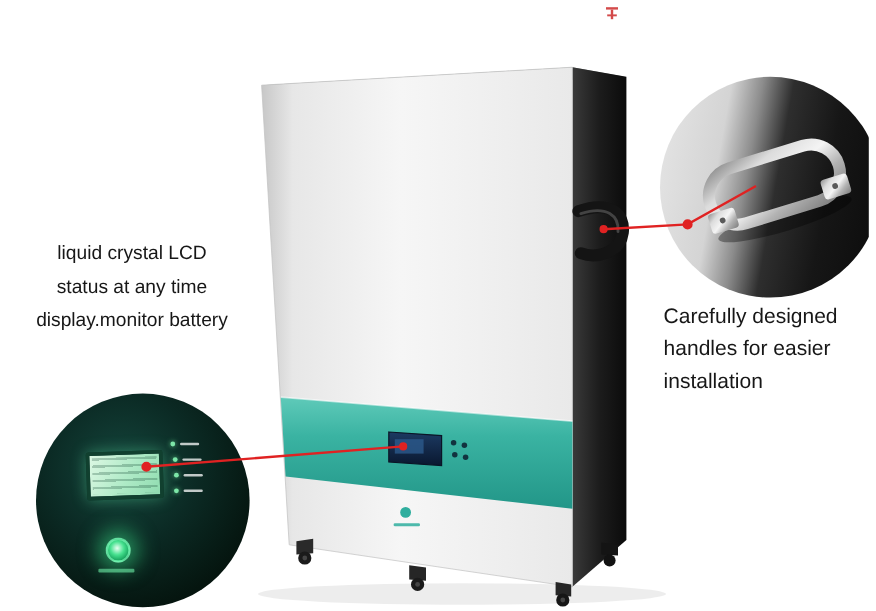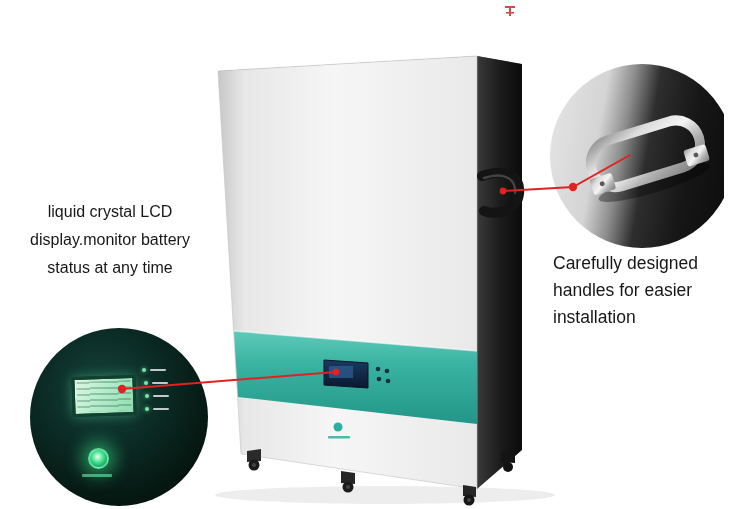--- a/index.html
+++ b/index.html
@@ -189,22 +189,22 @@
       <circle cx="122" cy="389" r="3.2"></circle>
       <circle cx="336" cy="372" r="2.4"></circle>
       <polyline points="503,191 573,187 630,155" fill="none"></polyline>
       <circle cx="503" cy="191" r="2.4"></circle>
       <circle cx="573" cy="187" r="3.2"></circle>
     </g>
   </svg>
 
   <div class="caption caption-left">
     <div>liquid crystal LCD</div>
+    <div>status at any time</div>
     <div>display.monitor battery</div>
-    <div>status at any time</div>
   </div>
 
   <div class="caption caption-right">
     <div>Carefully designed</div>
     <div>handles for easier</div>
     <div>installation</div>
   </div>
 
 </div>
 

